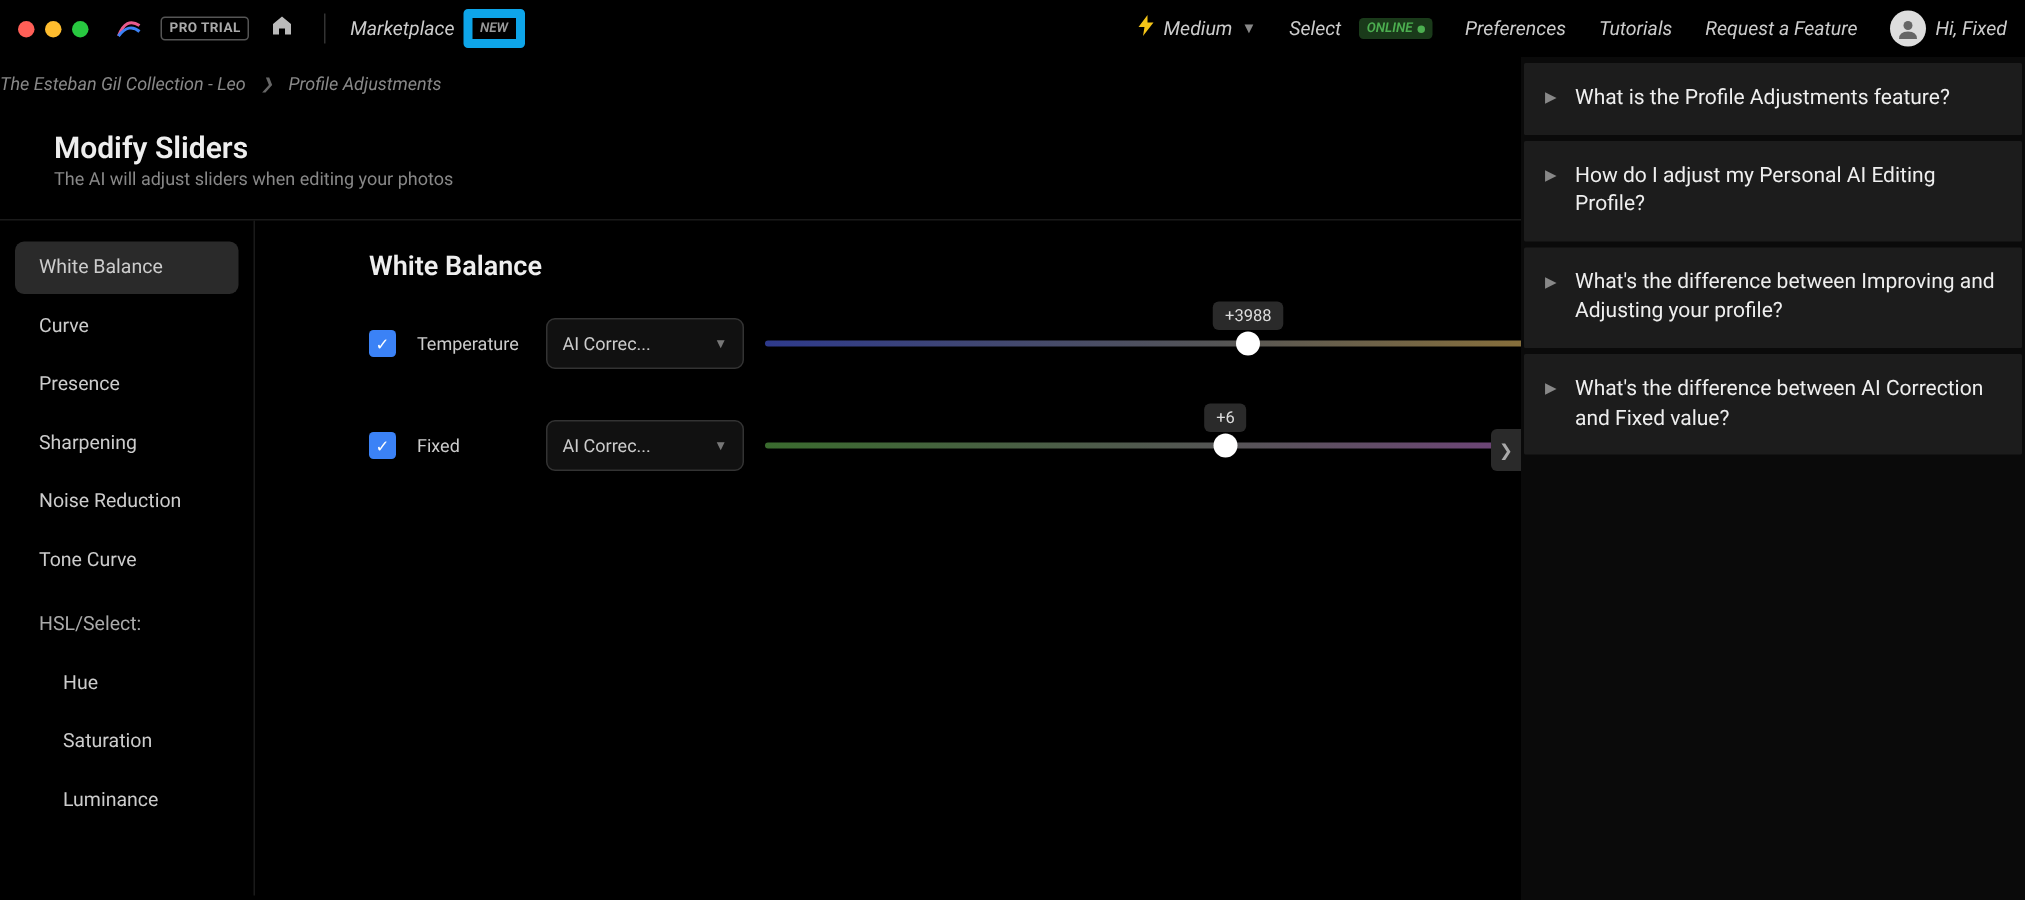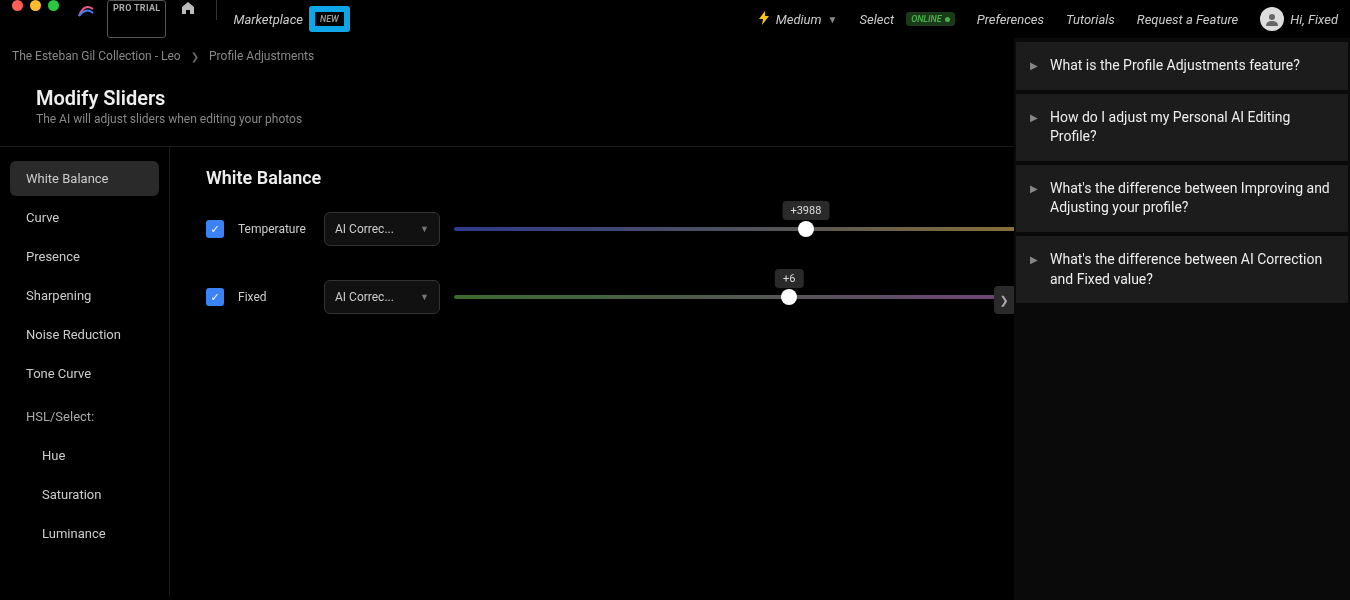--- a/index.html
+++ b/index.html
@@ -9,64 +9,65 @@
   font-family: -apple-system, BlinkMacSystemFont, "Segoe UI", Roboto, sans-serif;
   font-size: 13px;
   width: 1350px;
   height: 600px;
   overflow: hidden;
   position: relative;
 }
 .topbar {
   height: 38px;
   display: flex;
+  align-items: center;
   padding: 0 12px;
   gap: 10px;
 }
 .traffic-lights { display: flex; gap: 7px; margin-right: 6px;}
 .traffic-lights span { width: 11px; height: 11px; border-radius: 50%; display:inline-block;}
 .tl-red { background:#ff5f57;}
 .tl-yellow { background:#febc2e;}
 .tl-green { background:#28c840;}
 .logo-icon { width:22px; height:22px; display:flex; align-items:center; justify-content:center;}
 .pro-trial { font-size:9px; font-weight:700; padding:2px 5px; border:1px solid #555; border-radius:3px; color:#aaa; letter-spacing:0.3px;}
 .home-icon { color:#bbb; font-size:16px; margin:0 4px;}
 .divider-v { width:1px; height:20px; background:#333; margin:0 6px;}
 .nav-link { color:#ccc; font-size:13px; cursor:pointer; display:flex; align-items:center; gap:6px;font-style:italic;}
 .new-badge { font-size:9px; font-weight:600; padding:2px 5px; border:6px solid #0ea5e9; border-radius:3px; color:#999;}
 .top-right { margin-left:auto; display:flex; align-items:center; gap:22px;}
 .bolt-icon { color:#f5c518; font-size:14px;}
 .online-badge { font-size:9px; font-weight:600; padding:2px 5px; background:#1a3a1a; color:#4caf50; border-radius:3px; margin-left:6px; display:flex; align-items:center; gap:3px;}
 .online-dot { width:5px; height:5px; border-radius:50%; background:#4caf50;}
 .avatar { width:24px; height:24px; border-radius:50%; background:#ddd; display:flex; align-items:center; justify-content:center; color:#555;}
-.breadcrumb { height:36px; display:flex; align-items:center; gap:10px; padding:0 12px; font-size:12px; color:#888;}
+.breadcrumb { height:36px; display:flex; align-items:center; gap:10px; padding:0 0; font-size:12px; color:#888;font-style:italic;}
 .bc-sep { color:#666; font-size:10px;}
 .header-row { display:flex; align-items:center; padding:12px 36px 20px 36px; border-bottom:1px solid #1a1a1a;}
 .header-text h1 { font-size:20px; font-weight:600; color:#eee; margin-bottom:2px;}
 .header-text p { font-size:12px; color:#888;}
 .header-actions { margin-left:auto; display:flex; gap:12px;}
 .btn { padding:10px 20px; border-radius:6px; font-size:13px; cursor:pointer; border:none;}
 .btn-outline { background:transparent; border:1px solid #444; color:#ddd;}
 .btn-primary { background:#3b82f6; color:#fff;}
-.content { display:flex; height:calc(100% - 150px);}
+.content { display:flex; height:calc(100% - 150px);gap:40px;}
 .sidebar { width:170px; border-right:1px solid #1a1a1a; padding:10px 0; overflow-y:auto;}
 .side-item { padding:10px 16px; font-size:13px; color:#ccc; cursor:pointer; border-radius:6px; margin:4px 10px;}
 .side-item.active { background:#2a2a2a;}
 .side-item.group { color:#aaa; margin-top:8px; cursor:default;}
 .side-sub { padding:10px 16px 10px 32px; font-size:13px; color:#ccc; cursor:pointer; margin:4px 10px;}
 .main { flex:1; padding:20px 36px; position:relative;}
 .panel-head { display:flex; align-items:center; margin-bottom:24px;}
 .panel-head h2 { font-size:18px; font-weight:600; color:#eee;}
 .panel-actions { margin-left:auto; display:flex; gap:18px; font-size:12px;}
 .link-blue { color:#3b82f6; cursor:pointer;}
 .link-red { color:#cc3f3f; cursor:pointer;}
 .slider-row { display:flex; align-items:center; gap:14px; margin-bottom:34px; position:relative;}
 .chk { width:18px; height:18px; background:#3b82f6; border-radius:3px; display:flex; align-items:center; justify-content:center; color:#fff; font-size:11px; cursor:pointer;}
 .param-label { width:72px; font-size:12px; color:#ccc;}
-.dropdown { width:116px; height:34px; border:1px solid #333; border-radius:6px; display:flex; align-items:center; justify-content:space-between; padding:0 10px; font-size:12px; color:#ccc; cursor:pointer; background:#111;}
+.dropdown { width:132px; height:34px; border:1px solid #333; border-radius:6px; display:flex; align-items:center; justify-content:space-between; padding:0 10px; font-size:12px; color:#ccc; cursor:pointer; background:#111;}
 .slider-wrap { flex:1; position:relative; height:30px; display:flex; align-items:center;}
 .track { height:4px; width:100%; border-radius:2px; position:relative;}
 .track-temp { background:linear-gradient(90deg,#2e3a8c 0%,#555 50%,#a07c2e 100%);}
 .track-tint { background:linear-gradient(90deg,#3a6b2e 0%,#555 50%,#7c3a8c 100%);}
 .thumb { width:16px; height:16px; background:#fff; border-radius:50%; position:absolute; top:50%; transform:translate(-50%,-50%); cursor:grab;}
 .tooltip { position:absolute; bottom:24px; transform:translateX(-50%); background:#2a2a2a; padding:3px 8px; border-radius:4px; font-size:11px; color:#ddd; white-space:nowrap;}
 .step-btn { width:26px; height:26px; background:#2a2a2a; border-radius:5px; display:flex; align-items:center; justify-content:center; color:#ccc; cursor:pointer; font-size:15px;}
 .value-input { width:72px; height:28px; background:#000; border:1px solid #333; border-radius:5px; color:#ddd; text-align:center; font-size:12px;}
 .reset-icon { color:#666; cursor:pointer; font-size:15px;}
 .help-panel { position:absolute; right:0; top:38px; bottom:0; width:336px; background:#0a0a0a; padding:0; overflow-y:auto;}

